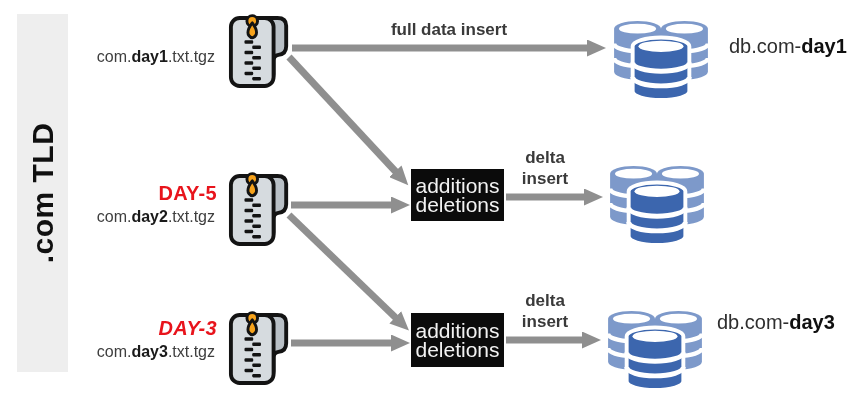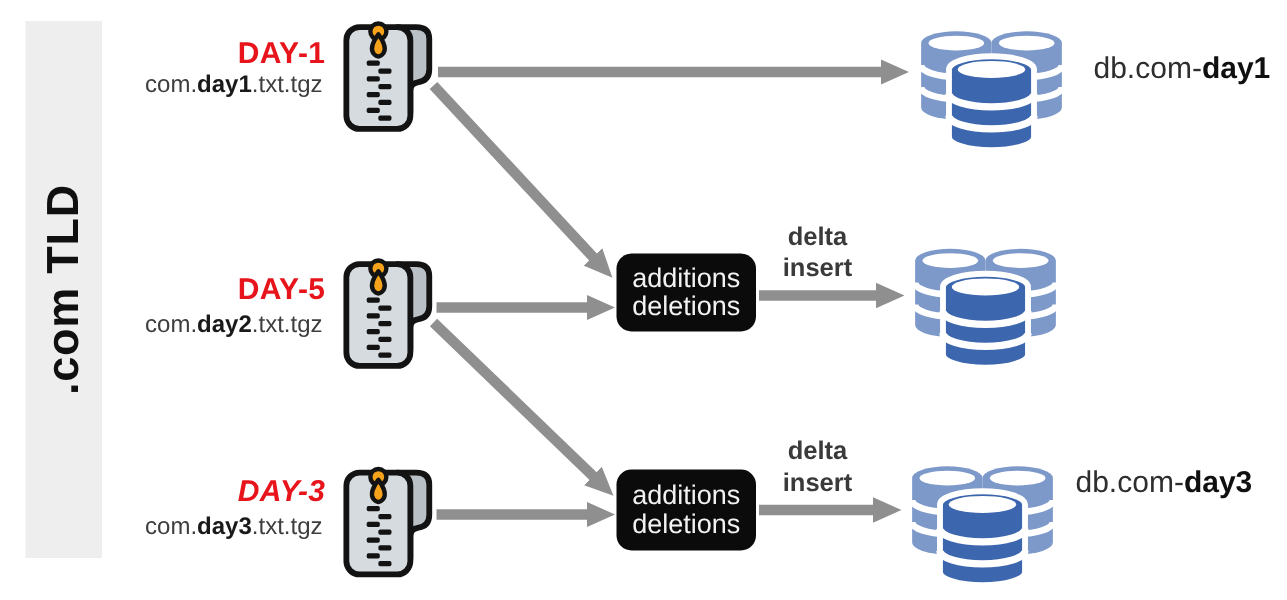--- a/index.html
+++ b/index.html
@@ -15,22 +15,22 @@
   .arrows { position:absolute; left:0; top:0; width:858px; height:400px; }
   .arrow-line { stroke:var(--arrow,#8f8f8f); stroke-width:7; fill:none; }
   .arrow-head { fill:var(--arrow,#8f8f8f); }
 
   .day-label { width:132px; font-size:20px; font-weight:bold; color:var(--red,#e8141c); text-align:right; letter-spacing:.3px; }
   .file-label { width:160px; font-size:16px; color:#3e3e3e; text-align:right; white-space:nowrap; }
   .file-label b { color:#1a1a1a; }
 
   .flow-label { font-size:17px; font-weight:bold; color:#3a3a3a; text-align:center; line-height:21px; }
 
-  .process-box { background:var(--box-bg,#0b0b0b); border-radius:10px; color:var(--box-text,#f2f2f2);
-    font-size:18px; line-height:19px; text-align:center; display:flex; flex-direction:column; justify-content:center;align-items:center; }
+  .process-box { background:var(--box-bg,#0b0b0b); border-radius:0; color:var(--box-text,#f2f2f2);
+    font-size:21px; line-height:19px; text-align:center; display:flex; flex-direction:column; justify-content:center;align-items:center; }
 
   .db-label { font-size:20px; color:#2e2e2e; white-space:nowrap; }
   .db-label b { color:#101010; }
 
   .icon-svg { display:block; }
   .zip-body  { fill:var(--zip-body,#d6dbdf); stroke:#131313; stroke-width:4; stroke-linejoin:round; }
   .zip-flap  { fill:var(--zip-flap,#b9c0c6); stroke:#131313; stroke-width:4; stroke-linejoin:round; }
   .zip-teeth rect { fill:#131313; }
   .zip-pull  { fill:var(--zip-pull,#f6a21b); stroke:#131313; stroke-width:3; stroke-linejoin:round; }
 
@@ -100,27 +100,27 @@
     </defs>
     <path class="arrow-line" d="M292 48 H588" marker-end="url(#ah)"></path>
     <path class="arrow-line" d="M289 57 L396 172" marker-end="url(#ah)"></path>
     <path class="arrow-line" d="M291 205 H392" marker-end="url(#ah)"></path>
     <path class="arrow-line" d="M506 197 H585" marker-end="url(#ah)"></path>
     <path class="arrow-line" d="M289 215 L396 318" marker-end="url(#ah)"></path>
     <path class="arrow-line" d="M291 343 H392" marker-end="url(#ah)"></path>
     <path class="arrow-line" d="M506 340 H583" marker-end="url(#ah)"></path>
   </svg>
 
-  <div class="abs day-label" style="left:85px; top:25px;">DAY-1</div>
   <div class="abs file-label" style="left:55px; top:48px;">
     <span>com.</span><b>day1</b><span>.txt.tgz</span>
   </div>
   <svg class="abs icon-svg" style="left:228px; top:13px;" width="64" height="78">
       <use href="#sym-zip"></use>
     </svg>
+  <div class="abs flow-label" style="left:368px; top:19px; width:162px;">full data insert</div>
   <svg class="abs icon-svg" style="left:612px; top:17px;" width="98" height="86">
       <use href="#sym-db"></use>
     </svg>
   <div class="abs db-label" style="left:729px; top:35px;">
     <span>db.com-</span><b>day1</b>
   </div>
 
   <div class="abs day-label" style="left:85px; top:182px;">DAY-5</div>
   <div class="abs file-label" style="left:55px; top:208px;">
     <span>com.</span><b>day2</b><span>.txt.tgz</span>

